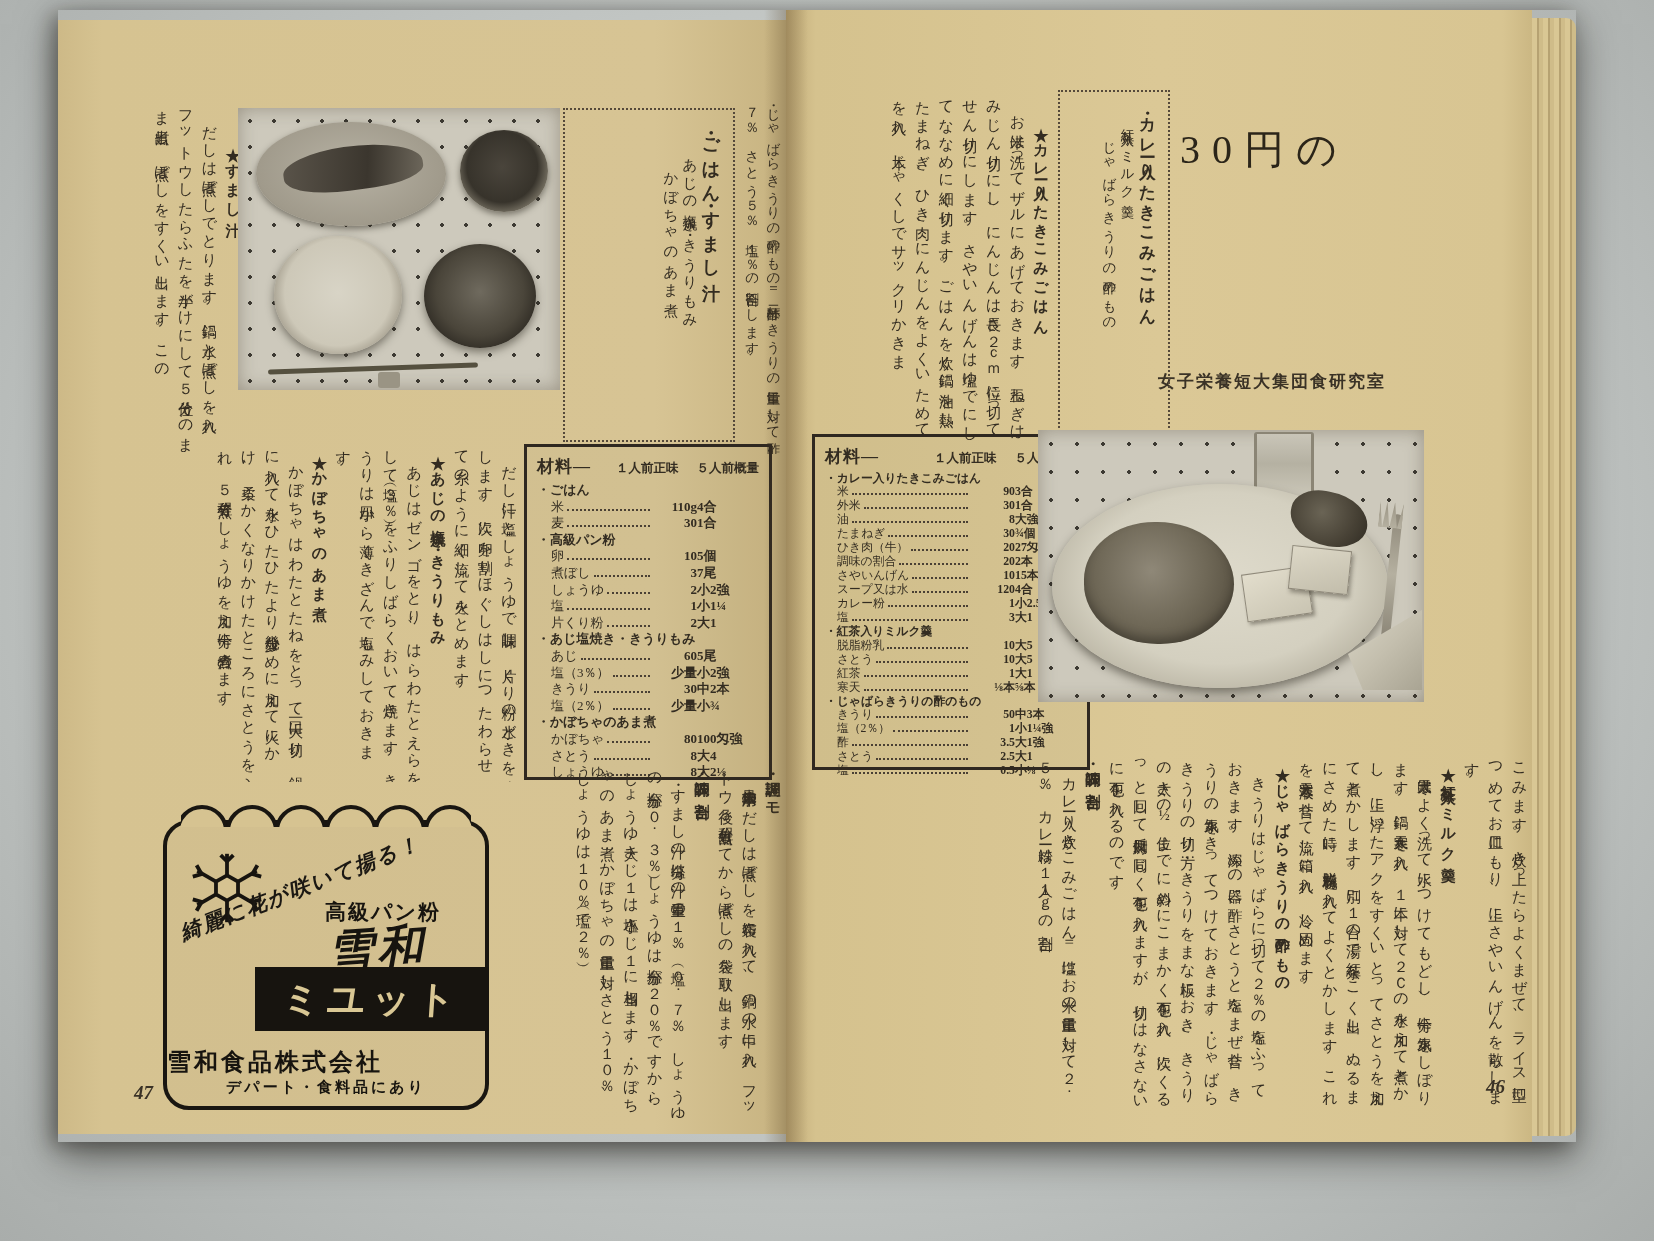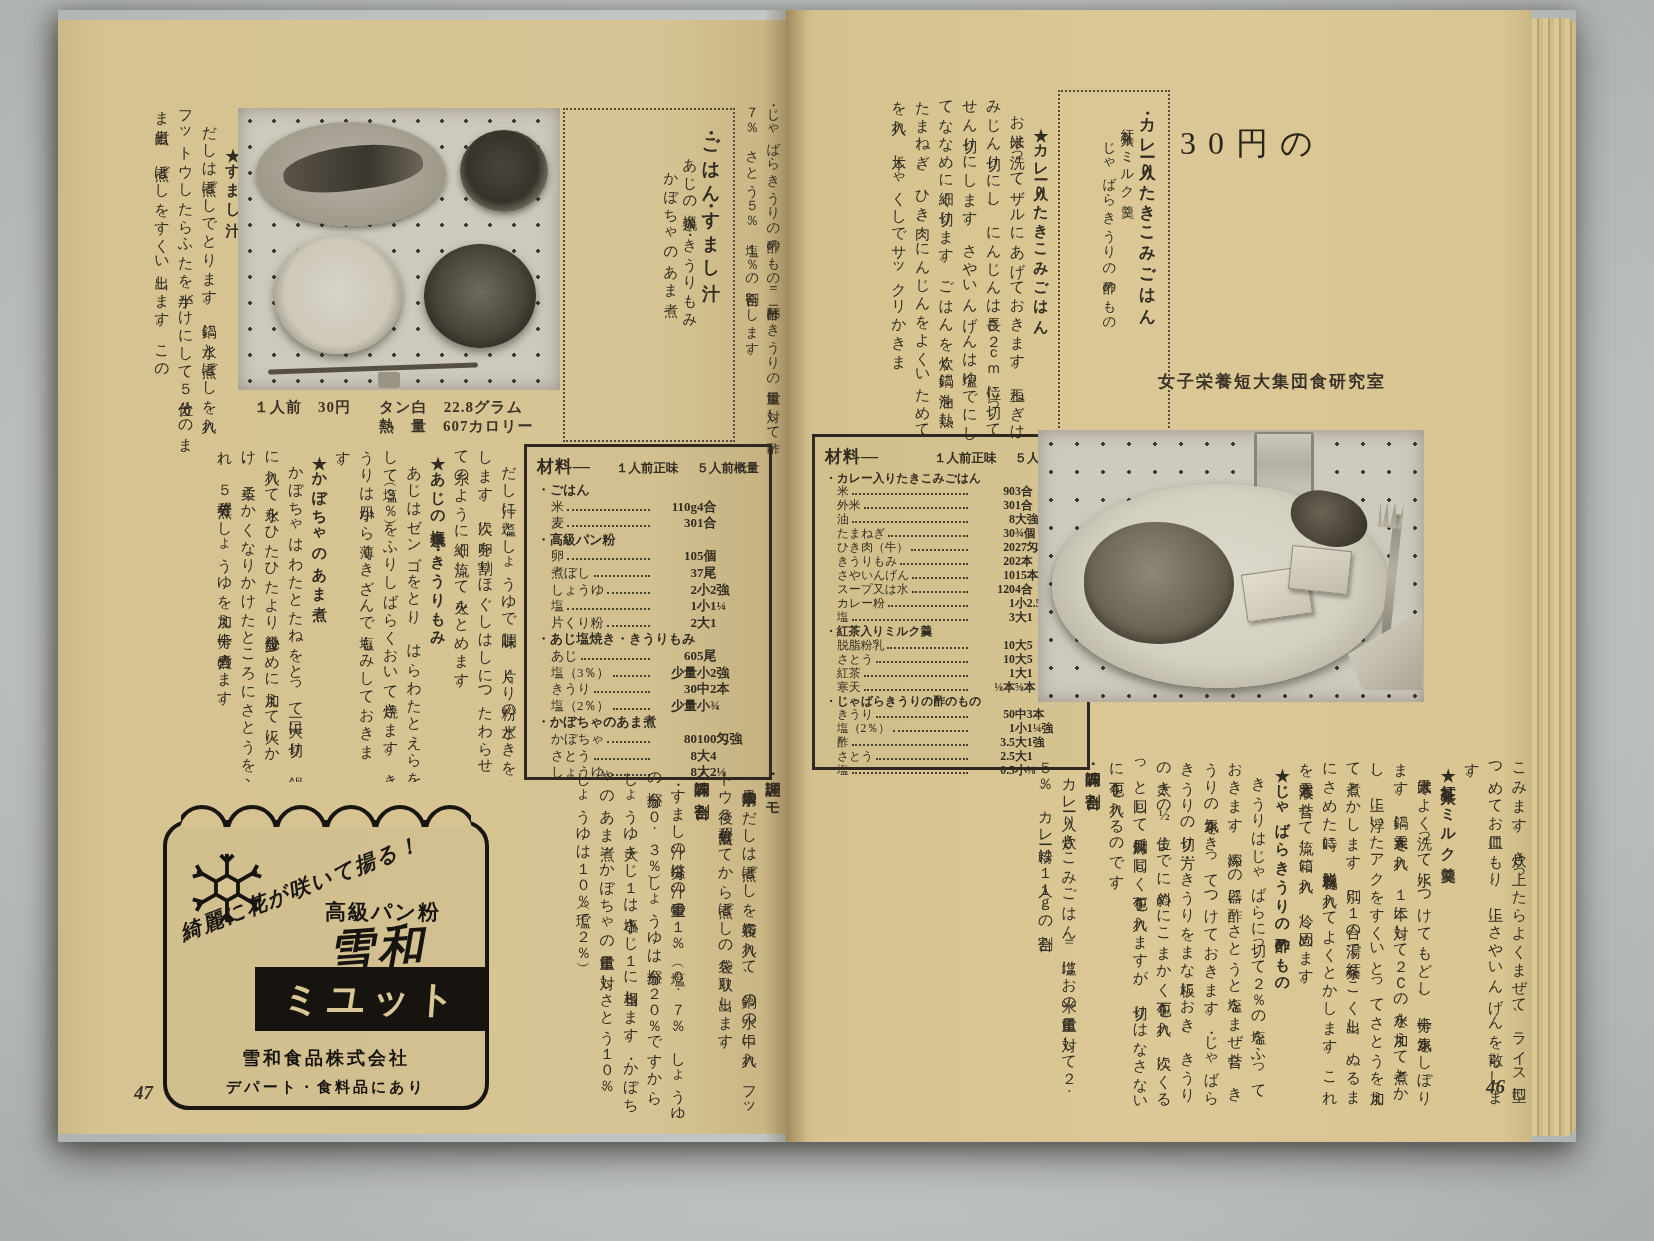--- a/index.html
+++ b/index.html
@@ -28,21 +28,21 @@
   .small{font-size:13.5px;}
 
   
   .menubox{position:absolute;border:2px dotted #55493a;padding:12px 10px;
      writing-mode:vertical-rl;text-orientation:upright;overflow:hidden;}
   .menu-main{display:block;font-weight:bold;font-size:18px;letter-spacing:3px;}
   .menu-sub{display:block;font-size:14.5px;letter-spacing:2px;padding-top:26px;}
   .menu-sub2{display:block;font-size:14.5px;letter-spacing:2px;padding-top:40px;}
 
   
-  .title-line{position:absolute;font-size:32px;letter-spacing:12px;color:#2b2519;}
+  .title-line{position:absolute;font-size:40px;letter-spacing:12px;color:#2b2519;}
   .attribution{position:absolute;font-size:17px;letter-spacing:2px;font-weight:bold;color:#3a3226;}
 
   
   .itable{position:absolute;border:3px solid #2f2820;padding:8px 10px 6px 10px;background:rgba(0,0,0,0.02);}
   .thdr{display:flex;align-items:baseline;margin-bottom:4px;}
   .thdr .t1{font-weight:bold;font-size:17px;letter-spacing:1px;}
   .thdr .t2{margin-left:auto;font-size:12.5px;font-weight:bold;}
   .thdr .t3{margin-left:18px;font-size:12.5px;font-weight:bold;}
   .trow{display:flex;align-items:baseline;white-space:nowrap;}
   .trow.group{font-weight:bold;}
@@ -69,21 +69,21 @@
   
   .ad{position:absolute;border:4px solid #191611;border-radius:26px;background:rgba(0,0,0,0.015);}
   .scallops{position:absolute;left:14px;right:14px;top:-19px;height:22px;overflow:hidden;display:flex;justify-content:space-between;}
   .sc{width:52px;height:52px;border-radius:50%;border:4px solid #191611;background:#d6c391;box-sizing:border-box;flex:0 0 auto;margin:0 -5px;}
   .ad-slogan{position:absolute;left:14px;top:96px;width:300px;transform:rotate(-21deg);transform-origin:left center;
       font-family:"Liberation Sans",sans-serif;font-weight:bold;font-style:italic;font-size:21px;letter-spacing:2px;color:#1b1813;}
   .ad-product{position:absolute;left:158px;top:74px;font-family:"Liberation Sans",sans-serif;font-weight:bold;font-size:21px;letter-spacing:2px;color:#17140f;}
   .ad-brand{position:absolute;left:160px;top:94px;font-size:46px;font-weight:bold;font-style:italic;letter-spacing:4px;color:#17140f;transform:rotate(-4deg);}
   .ad-blackbox{position:absolute;left:88px;top:143px;right:-4px;height:64px;background:#17140f;display:flex;align-items:center;justify-content:center;}
   .ad-subbrand{color:#d9c794;font-family:"Liberation Sans",sans-serif;font-weight:bold;font-size:38px;letter-spacing:6px;transform:skewX(-4deg);}
-  .ad-company{position:absolute;left:0;right:0;top:222px;text-align:center;font-family:"Liberation Sans",sans-serif;font-weight:bold;font-size:18px;letter-spacing:3px;color:#17140f;}
+  .ad-company{position:absolute;left:0;right:0;top:222px;text-align:left;font-family:"Liberation Sans",sans-serif;font-weight:bold;font-size:24px;letter-spacing:3px;color:#17140f;}
   .ad-note{position:absolute;left:0;right:0;top:254px;text-align:center;font-family:"Liberation Sans",sans-serif;font-weight:bold;font-size:15px;letter-spacing:3px;color:#17140f;}
 
   .pageno{position:absolute;font-size:19px;font-style:italic;font-weight:bold;color:#3a3226;}
 </style>
 </head>
 <body>
 
 <div class="stage">
   <div class="book">
 
@@ -97,27 +97,20 @@
       <div class="photo" style="left:180px;top:88px;width:322px;height:282px;">
         <div class="ph" style="left:18px;top:14px;width:190px;height:104px;border-radius:50%;background:radial-gradient(ellipse at 50% 45%, #b7b2a4 0%, #a09a8b 70%, #6e685c 100%);box-shadow:0 3px 6px rgba(40,35,25,.5);"></div>
         <div class="ph" style="left:45px;top:38px;width:140px;height:44px;border-radius:50% 60% 40% 50%;background:linear-gradient(100deg,#5a544a,#3b362e 60%,#6e685c);transform:rotate(-8deg);"></div>
         <div class="ph" style="left:222px;top:22px;width:88px;height:82px;border-radius:50%;background:radial-gradient(circle at 48% 45%, #4a453c 0%, #37332b 55%, #8b8575 80%, #6e685c 100%);box-shadow:0 3px 6px rgba(40,35,25,.5);"></div>
         <div class="ph" style="left:36px;top:128px;width:128px;height:118px;border-radius:50%;background:radial-gradient(circle at 50% 48%, #d8d4c6 0%, #cdc8b8 60%, #8b8474 85%, #6f6859 100%);box-shadow:0 4px 8px rgba(40,35,25,.5);"></div>
         <div class="ph" style="left:186px;top:136px;width:112px;height:104px;border-radius:50%;background:radial-gradient(circle at 50% 46%, #6f6a5e 0%, #4a453a 55%, #2e2a23 78%, #55503f 100%);box-shadow:0 4px 8px rgba(40,35,25,.5);"></div>
         <div class="ph" style="left:30px;top:258px;width:210px;height:5px;background:#55503f;transform:rotate(-2deg);border-radius:3px;"></div>
         <div class="ph" style="left:140px;top:264px;width:22px;height:16px;background:#9a9484;border-radius:3px;"></div>
       </div>
 
-      <div class="caption" style="left:196px;top:378px;width:330px;">
-        <span class="cap-serving">１人前　30円</span>
-        <span class="cap-right">
-          <span>タン白　22.8グラム</span>
-          <span>熱　量　607カロリー</span>
-        </span>
-      </div>
 
       <div class="menubox" style="left:505px;top:88px;width:148px;height:306px;">
         <span class="menu-main">・ごはん・すまし汁</span>
         <span class="menu-sub">あじの塩焼き・きうりもみ</span>
         <span class="menu-sub2">かぼちゃのあま煮</span>
       </div>
 
       <div class="v small" style="left:676px;top:78px;width:50px;height:356px;">
         <span class="vsec">・じゃばらきうりの酢のもの＝二杯酢はきうりの重量に対して酢７％、さとう５％、塩１％の割合にします。</span>
       </div>
@@ -319,21 +312,21 @@
               <span class="ta">30</span>
               <span class="tb">¾個</span>
             </div>
             <div class="trow item">
               <span class="tn">ひき肉（牛）</span>
               <span class="dots"></span>
               <span class="ta">20</span>
               <span class="tb">27匁</span>
             </div>
             <div class="trow item">
-              <span class="tn">きうりもみ</span>
+              <span class="tn">調味の割合</span>
               <span class="dots"></span>
               <span class="ta">20</span>
               <span class="tb">2本</span>
             </div>
             <div class="trow item">
               <span class="tn">さやいんげん</span>
               <span class="dots"></span>
               <span class="ta">10</span>
               <span class="tb">15本位</span>
             </div>

